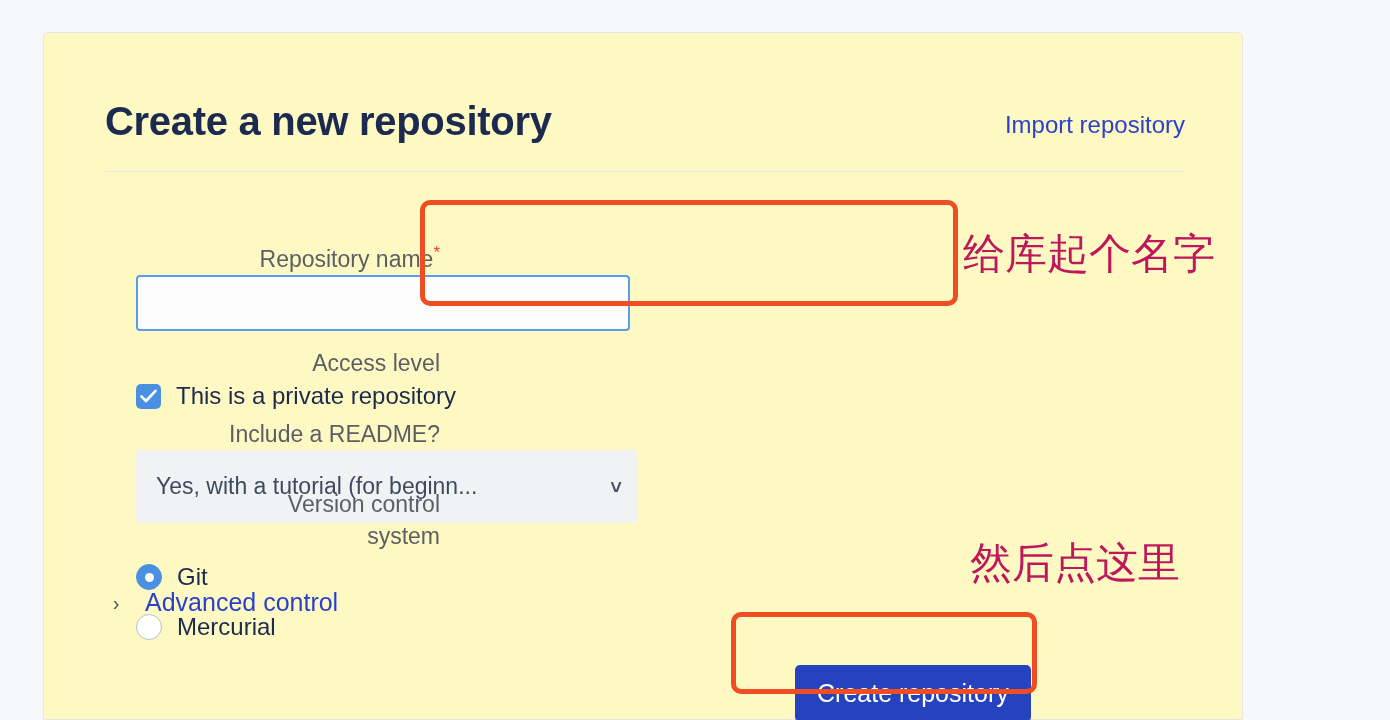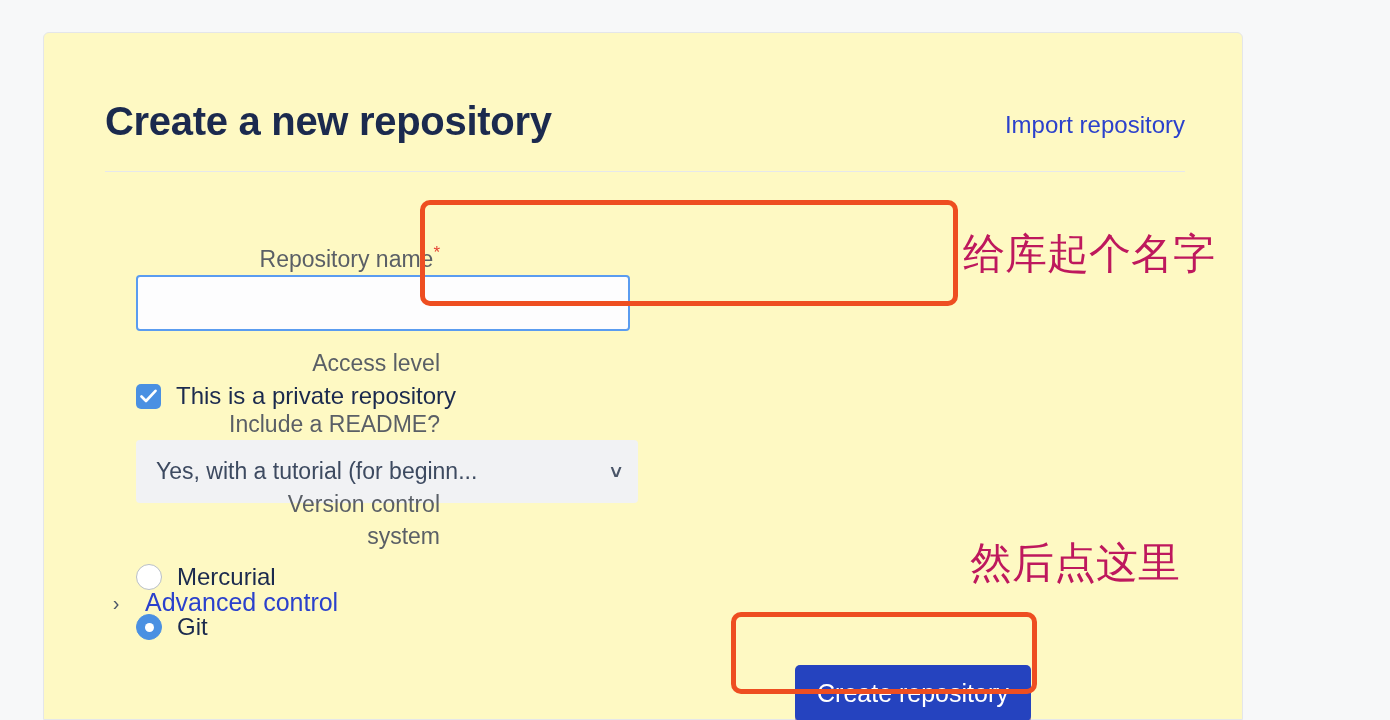--- a/index.html
+++ b/index.html
@@ -111,21 +111,21 @@
     line-height: 1;
   }
   .control {
     margin-left: 31px;
     flex: 1;
   }
 
   
   .row-name    { top: 40px; }
   .row-access  { top: 144px; }
-  .row-readme  { top: 205px; }
+  .row-readme  { top: 215px; }
   .row-vcs     { top: 285px; }
 
   
   .text-input {
     width: 494px;
     height: 56px;
     box-sizing: border-box;
     border: 2px solid #5a9cf0;
     border-radius: 4px;
     background: #fdfdfe;
@@ -152,21 +152,21 @@
     margin-left: 15px;
     font-size: 24px;
     line-height: 30px;
     color: #1b2a4e;
     white-space: nowrap;
   }
 
   
   .select {
     width: 502px;
-    height: 63px;
+    height: 73px;
     box-sizing: border-box;
     background: #f1f2f4;
     border: none;
     border-radius: 4px;
     display: flex;
     align-items: center;
     padding: 0 16px 0 20px;
     cursor: pointer;
   }
   .select-value {
@@ -337,26 +337,26 @@
         </div>
       </div>
 
       <div class="row row-vcs">
         <div class="field-label wrap">
           <div>Version control</div>
           <div>system</div>
         </div>
         <div class="control">
           <div class="radio-line">
+            <span class="radio on"></span>
+            <span class="radio-text">Git</span>
+          </div>
+          <div class="radio-line">
             <span class="radio off"></span>
             <span class="radio-text">Mercurial</span>
-          </div>
-          <div class="radio-line">
-            <span class="radio on"></span>
-            <span class="radio-text">Git</span>
           </div>
         </div>
       </div>
 
       <div class="advanced">
         <span class="chev-right">›</span>
         <span class="advanced-label">Advanced control</span>
       </div>
 
       <div class="actions">

